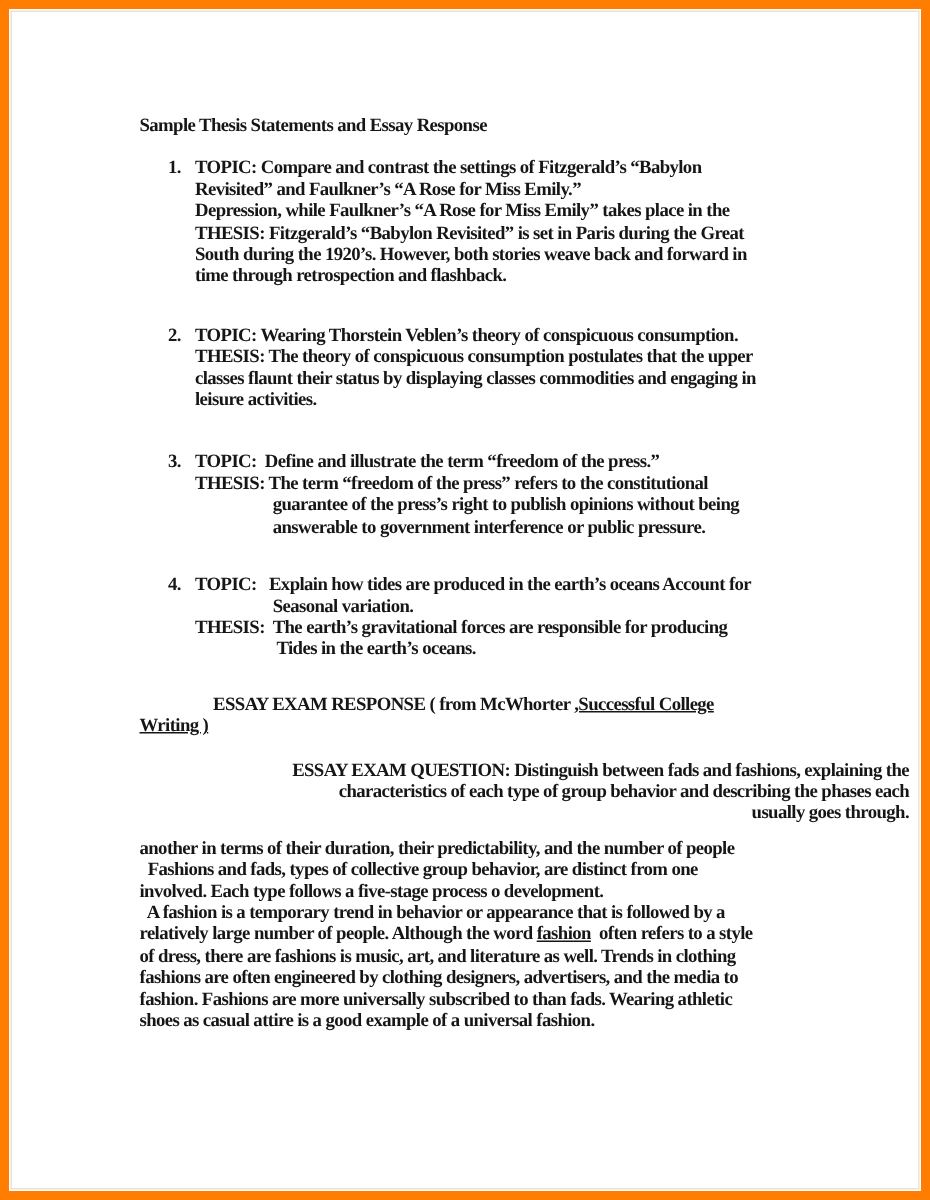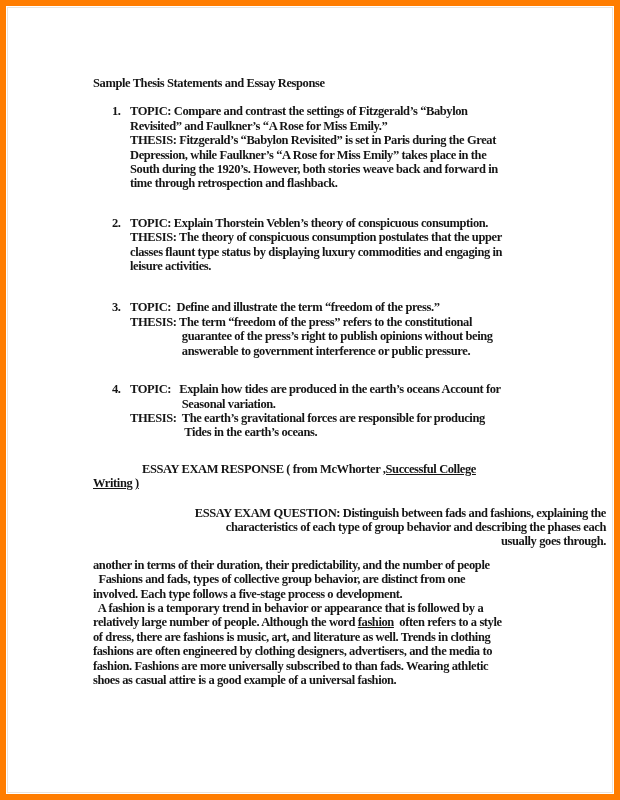--- a/index.html
+++ b/index.html
@@ -58,33 +58,33 @@
 
 <div class="content">
 
   <div class="title line">Sample Thesis Statements and Essay Response</div>
 
   <div class="item item1">
     <div class="num line">1.</div>
     <div class="itext">
         <div class="line">TOPIC: Compare and contrast the settings of Fitzgerald’s “Babylon</div>
         <div class="line">Revisited” and Faulkner’s “A Rose for Miss Emily.”</div>
+        <div class="line">Depression, while Faulkner’s “A Rose for Miss Emily” takes place in the</div>
         <div class="line">THESIS: Fitzgerald’s “Babylon Revisited” is set in Paris during the Great</div>
-        <div class="line">Depression, while Faulkner’s “A Rose for Miss Emily” takes place in the</div>
         <div class="line">South during the 1920’s. However, both stories weave back and forward in</div>
         <div class="line">time through retrospection and flashback.</div>
       </div>
   </div>
 
   <div class="item item2">
     <div class="num line">2.</div>
     <div class="itext">
-        <div class="line">TOPIC: Explain Thorstein Veblen’s theory of conspicuous consumption.</div>
+        <div class="line">TOPIC: Wearing Thorstein Veblen’s theory of conspicuous consumption.</div>
         <div class="line">THESIS: The theory of conspicuous consumption postulates that the upper</div>
-        <div class="line">classes flaunt type status by displaying luxury commodities and engaging in</div>
+        <div class="line">classes flaunt their status by displaying classes commodities and engaging in</div>
         <div class="line">leisure activities.</div>
       </div>
   </div>
 
   <div class="item item3">
     <div class="num line">3.</div>
     <div class="itext">
         <div class="line">TOPIC:  Define and illustrate the term “freedom of the press.”</div>
         <div class="line">THESIS: The term “freedom of the press” refers to the constitutional</div>
         <div class="line">                   guarantee of the press’s right to publish opinions without being</div>

